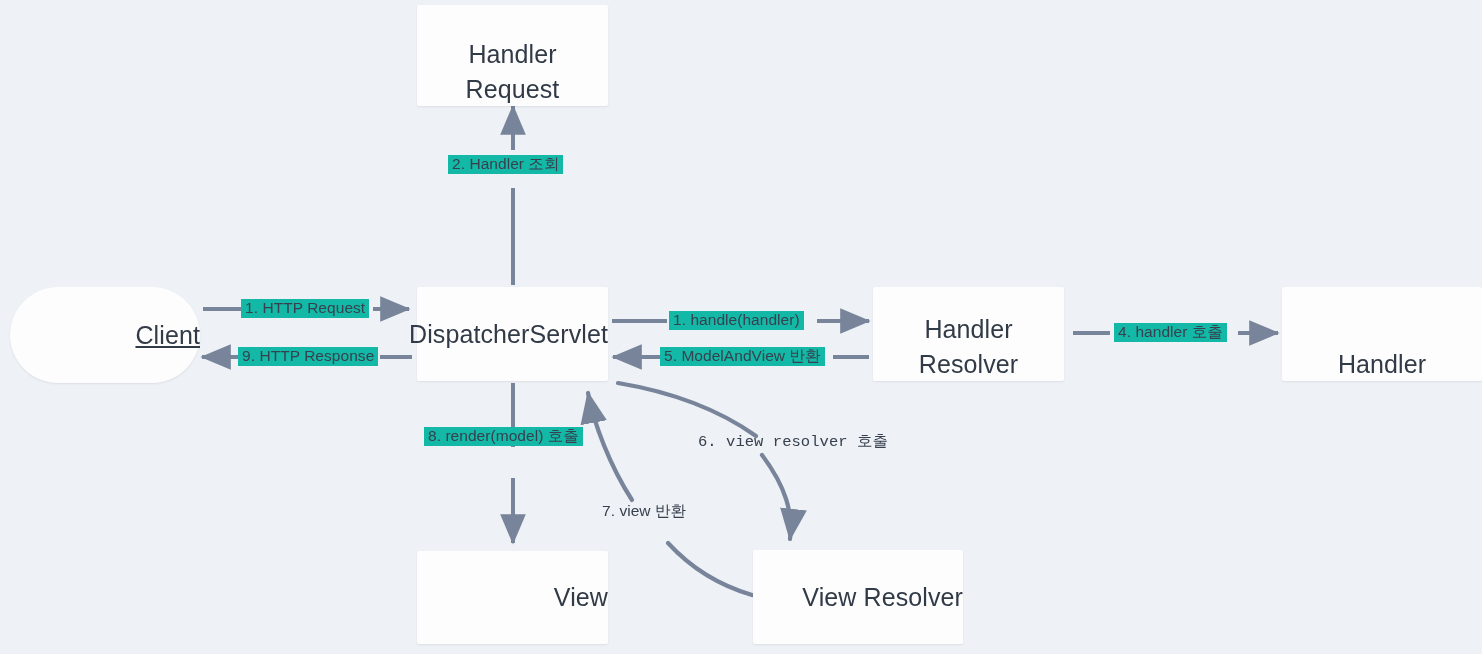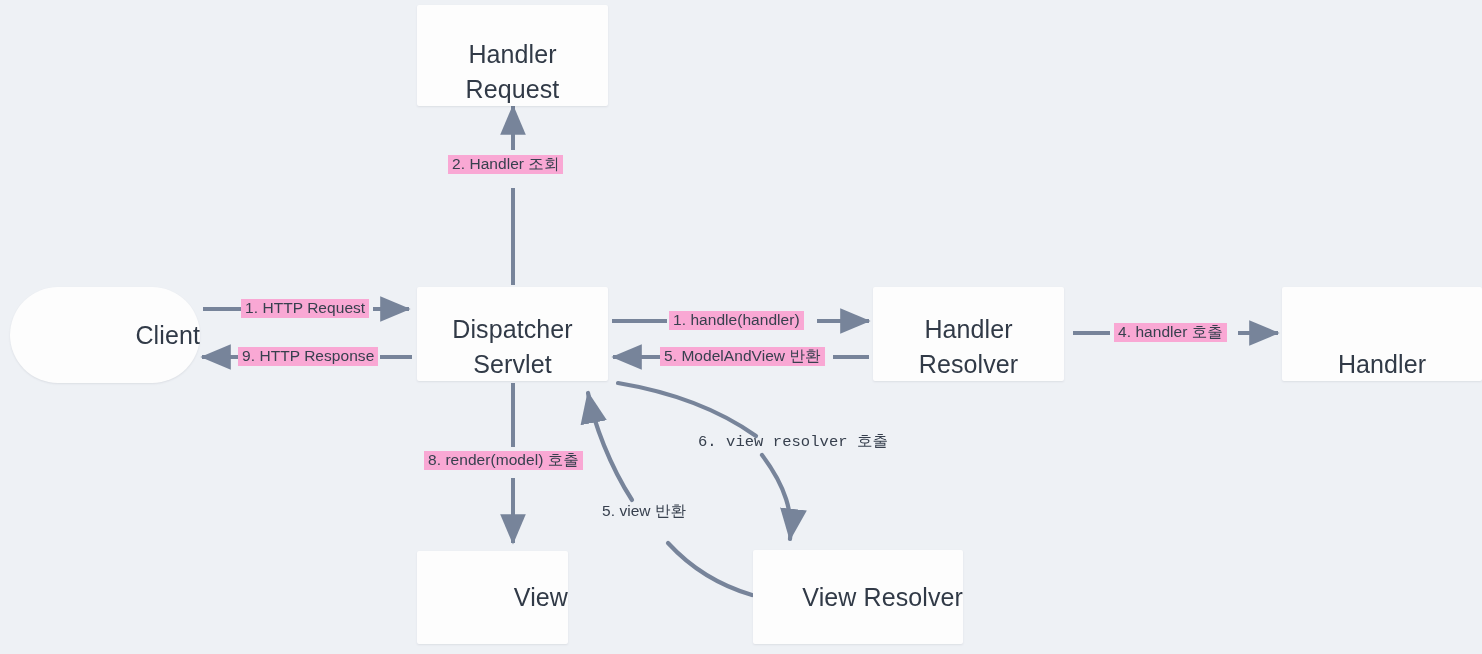--- a/index.html
+++ b/index.html
@@ -39,21 +39,21 @@
   }
   .node.rect { border-radius: 2px; }
   .node.pill { border-radius: 999px; }
   .node span { display: block; }
   .edge-label {
     position: absolute;
     color: #37404e;
     font-size: 15.5px;
     letter-spacing: 0.05px;
     white-space: nowrap;
-    background: #f9a8d4;
+    background: #14b8a6;
     padding: 0 4px;
     line-height: 1.2;
   }
   .edge-label.plain { background: transparent; }
 </style>
 </head>
 <body>
 
 <div id="canvas">
 
@@ -103,44 +103,44 @@
       <path d="M 618,383 C 672,392 718,409 756,436" stroke="#77849a" stroke-width="4.2" fill="none" stroke-linecap="round"></path>
       <path d="M 762,455 C 786,487 793,513 790,539" stroke="#77849a" stroke-width="4.2" fill="none" stroke-linecap="round" marker-end="url(#ah)"></path>
     </g>
 
     <g>
       <path d="M 752,595 C 718,585 690,567 668,543" stroke="#77849a" stroke-width="4.2" fill="none" stroke-linecap="round"></path>
       <path d="M 632,500 C 610,466 594,424 588,393" stroke="#77849a" stroke-width="4.2" fill="none" stroke-linecap="round" marker-end="url(#ah)"></path>
     </g>
   </svg>
 
-  <div class="node pill" style="left:10px; top:287px; width:190px; height:96px;">
+  <div class="node pill" style="left:10px; top:287px; width:190px; height:96px;text-decoration:underline;">
     <span>Client</span>
   </div>
 
   <div class="node rect" style="left:417px; top:5px; width:191px; height:101px; flex-direction:column;">
     <span>Handler</span>
     <span>Request</span>
   </div>
 
-  <div class="node rect" style="left:417px; top:287px; width:191px; height:94px; flex-direction:column;">
+  <div class="node rect" style="left:417px; top:287px; width:191px; height:94px; flex-direction:row;">
     <span>Dispatcher</span>
     <span>Servlet</span>
   </div>
 
   <div class="node rect" style="left:873px; top:287px; width:191px; height:94px; flex-direction:column;">
     <span>Handler</span>
     <span>Resolver</span>
   </div>
 
   <div class="node rect" style="left:1282px; top:287px; width:200px; height:94px; flex-direction:column;">
     <span>Handler</span>
   </div>
 
-  <div class="node rect" style="left:417px; top:551px; width:151px; height:93px;">
+  <div class="node rect" style="left:417px; top:551px; width:191px; height:93px;">
     <span>View</span>
   </div>
 
   <div class="node rect" style="left:753px; top:550px; width:210px; height:94px;">
     <span>View Resolver</span>
   </div>
 
   <div class="edge-label" style="left:241px; top:299px;">1. HTTP Request</div>
 
   <div class="edge-label" style="left:238px; top:347px;">9. HTTP Response</div>
@@ -148,17 +148,17 @@
   <div class="edge-label" style="left:448px; top:155px;">2. Handler 조회</div>
 
   <div class="edge-label" style="left:669px; top:311px;">1. handle(handler)</div>
 
   <div class="edge-label" style="left:660px; top:347px;">5. ModelAndView 반환</div>
 
   <div class="edge-label" style="left:1114px; top:323px;">4. handler 호출</div>
 
   <div class="edge-label plain" style="left:694px; top:433px;font-family:Liberation Mono, monospace;">6. view resolver 호출</div>
 
-  <div class="edge-label plain" style="left:598px; top:502px;">5. view 반환</div>
+  <div class="edge-label plain" style="left:598px; top:502px;">7. view 반환</div>
 
-  <div class="edge-label" style="left:424px; top:451px;">8. render(model) 호출</div>
+  <div class="edge-label" style="left:424px; top:427px;">8. render(model) 호출</div>
 
 </div>
 
 </body></html>

